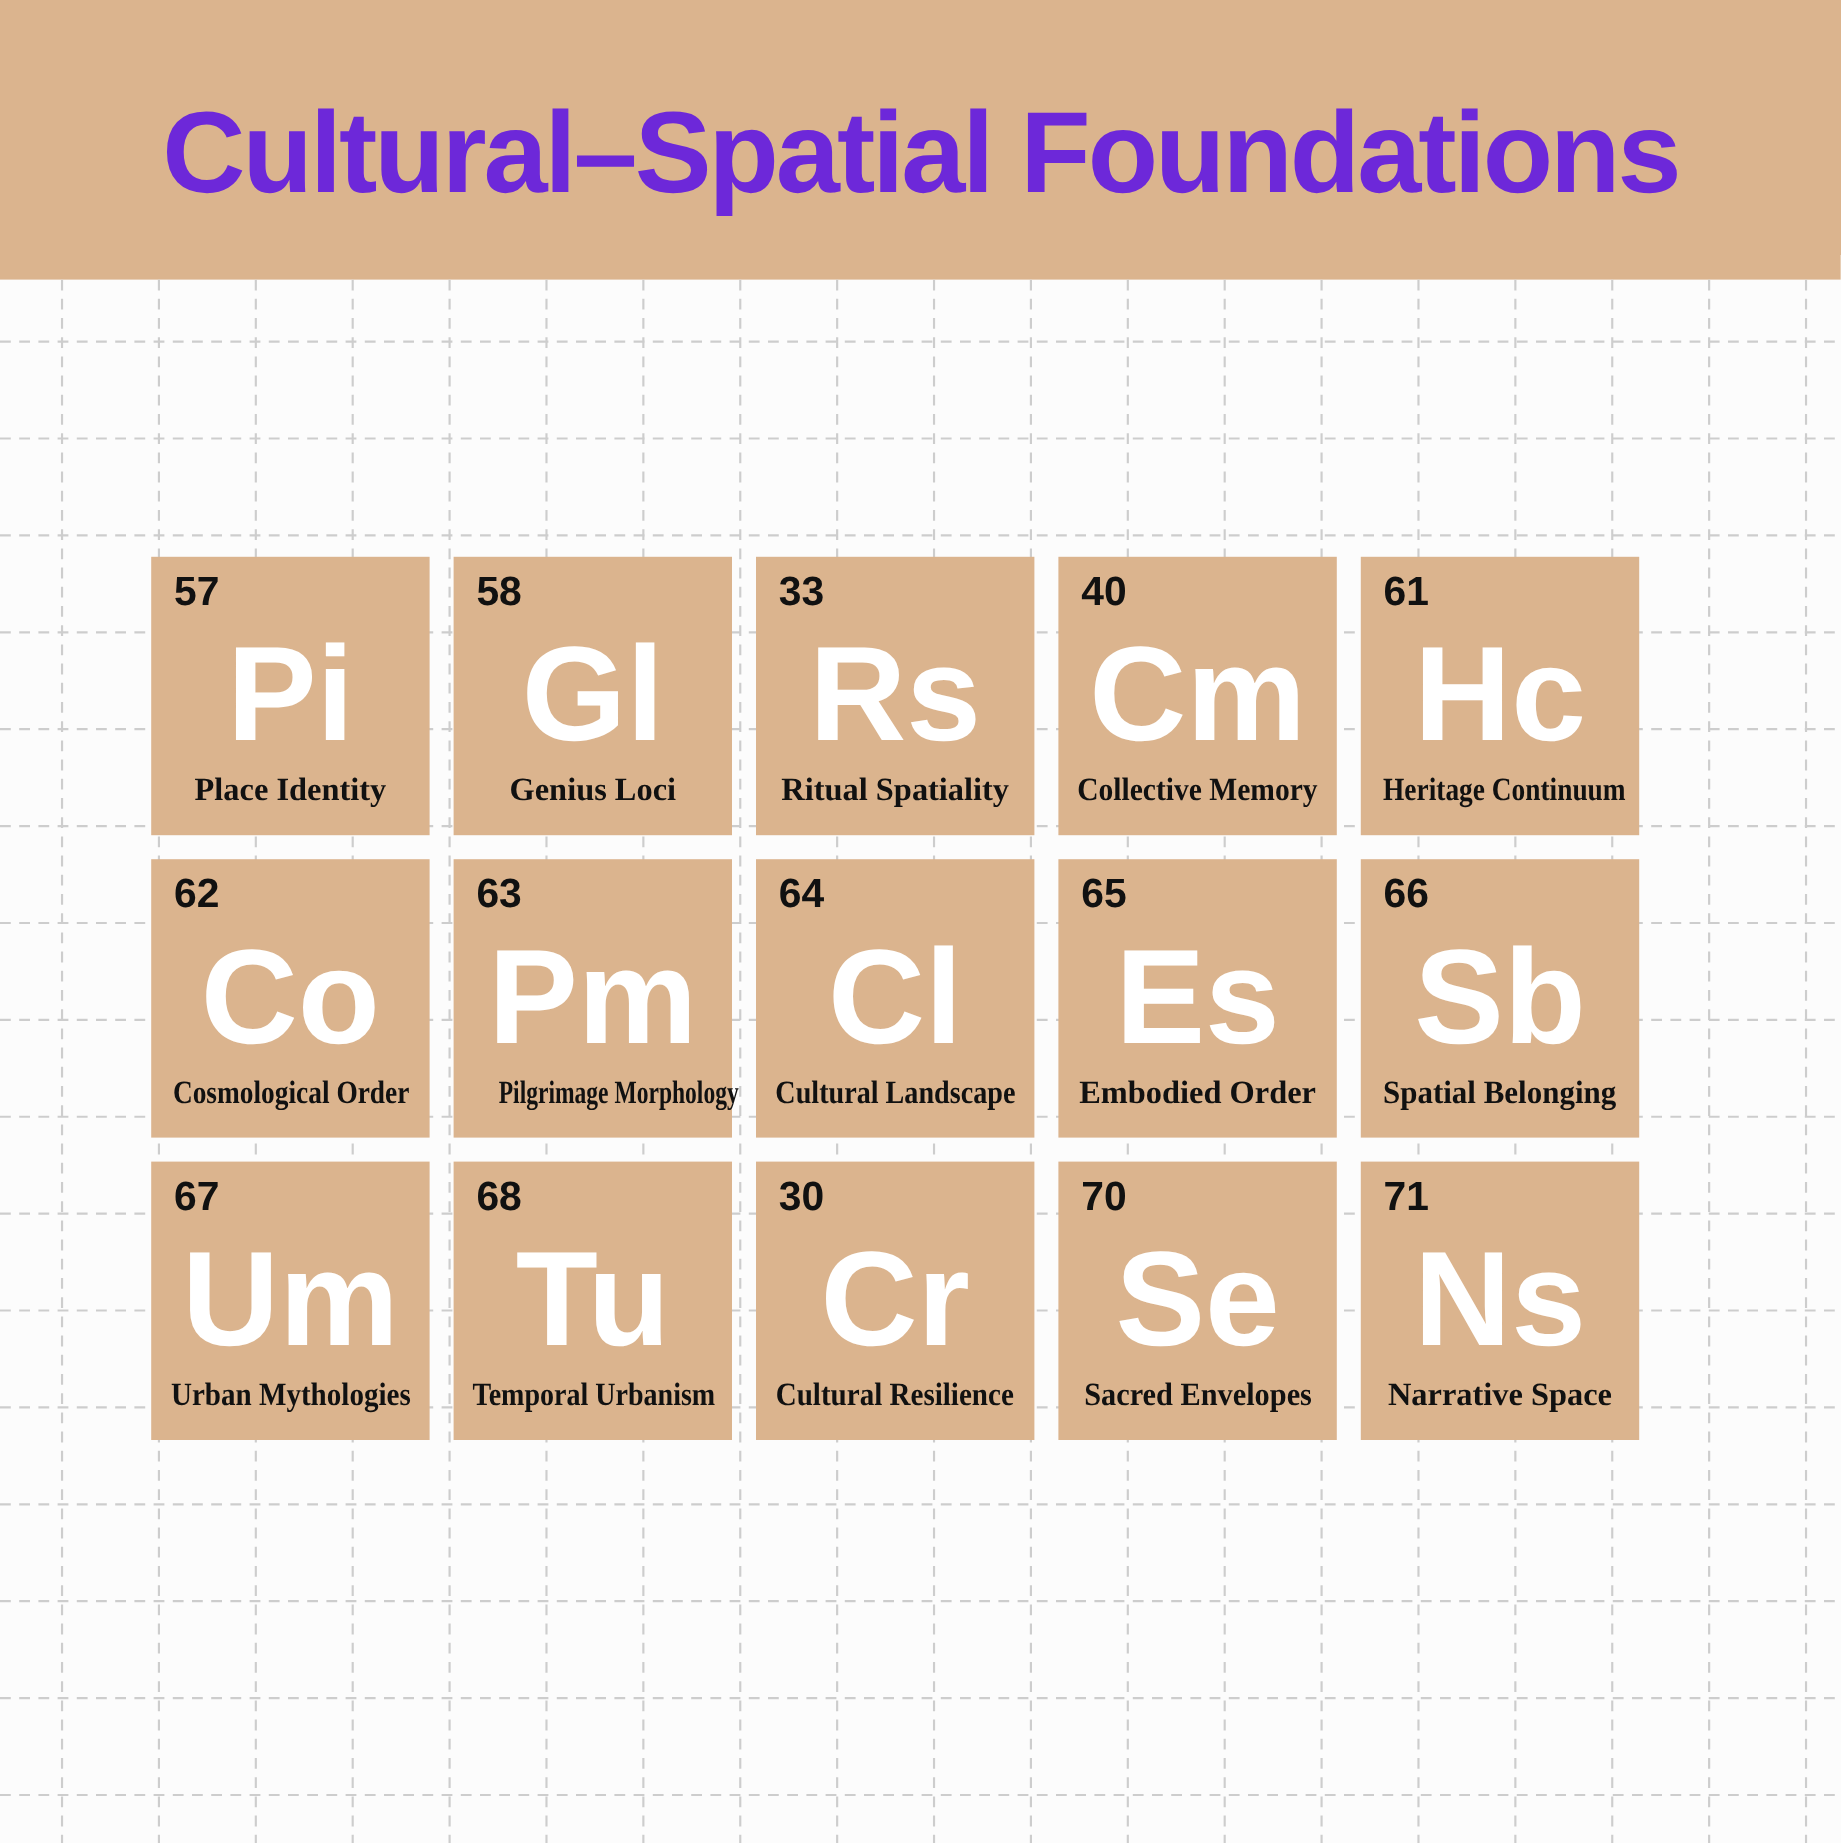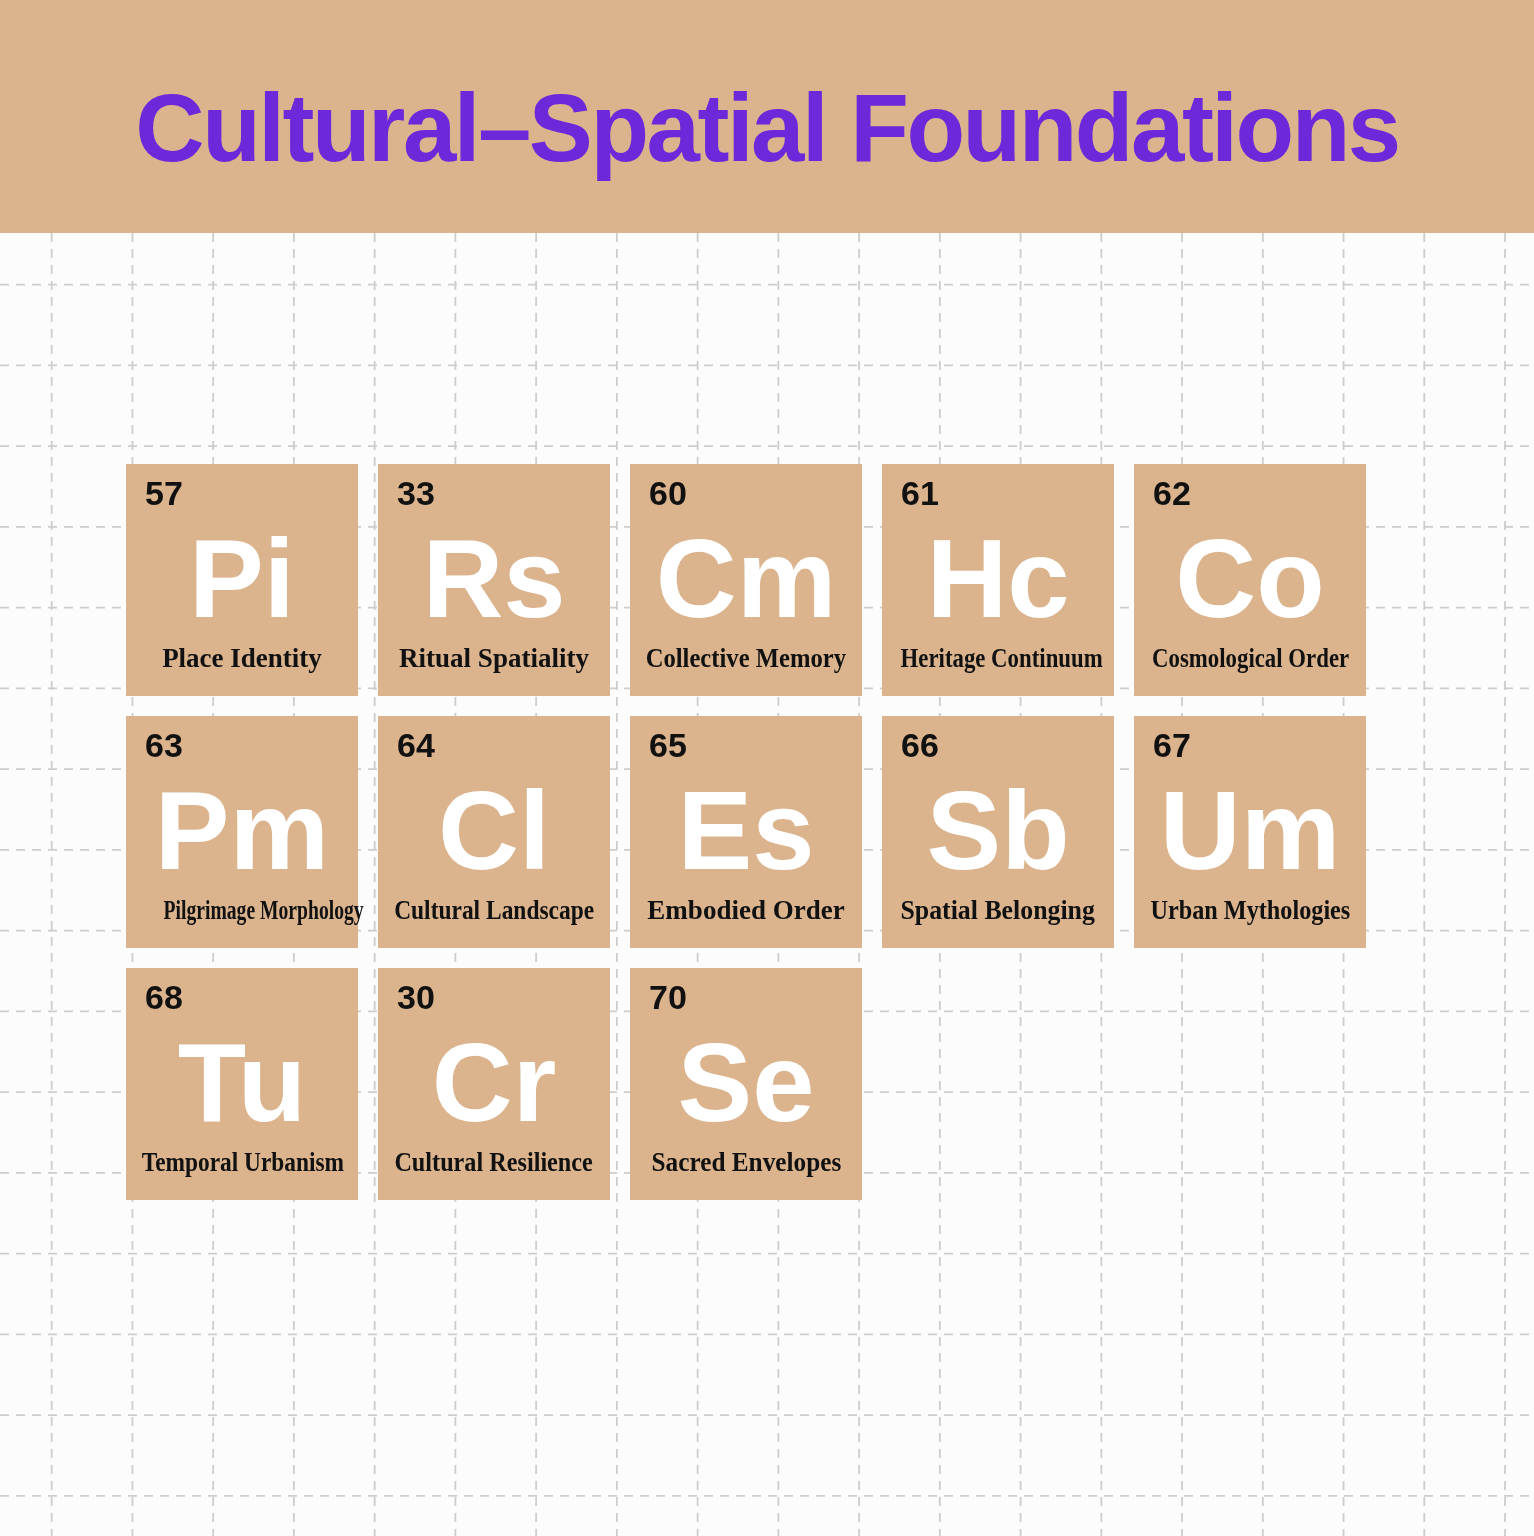--- a/index.html
+++ b/index.html
@@ -146,31 +146,38 @@
 
   <div class="tiles">
   <div class="tile">
     <span class="num">57</span>
     <span class="sym">Pi</span>
     <span class="lbl">
       <span class="lbl-text">Place Identity</span>
     </span>
   </div>
 
+  <div class="tile">
+    <span class="num">58</span>
+    <span class="sym">Gl</span>
+    <span class="lbl">
+      <span class="lbl-text">Genius Loci</span>
+    </span>
+  </div>
 
   <div class="tile">
     <span class="num">33</span>
     <span class="sym">Rs</span>
     <span class="lbl">
       <span class="lbl-text">Ritual Spatiality</span>
     </span>
   </div>
 
   <div class="tile">
-    <span class="num">60</span>
+    <span class="num">40</span>
     <span class="sym">Cm</span>
     <span class="lbl">
       <span class="lbl-text" style="transform: scaleX(0.912134);">Collective Memory</span>
     </span>
   </div>
 
   <div class="tile">
     <span class="num">61</span>
     <span class="sym">Hc</span>
     <span class="lbl">
@@ -243,15 +250,22 @@
   </div>
 
   <div class="tile">
     <span class="num">70</span>
     <span class="sym">Se</span>
     <span class="lbl">
       <span class="lbl-text" style="transform: scaleX(0.935622);">Sacred Envelopes</span>
     </span>
   </div>
 
+  <div class="tile">
+    <span class="num">71</span>
+    <span class="sym">Ns</span>
+    <span class="lbl">
+      <span class="lbl-text">Narrative Space</span>
+    </span>
+  </div>
 </div>
 
 </div>
 
 </body></html>

